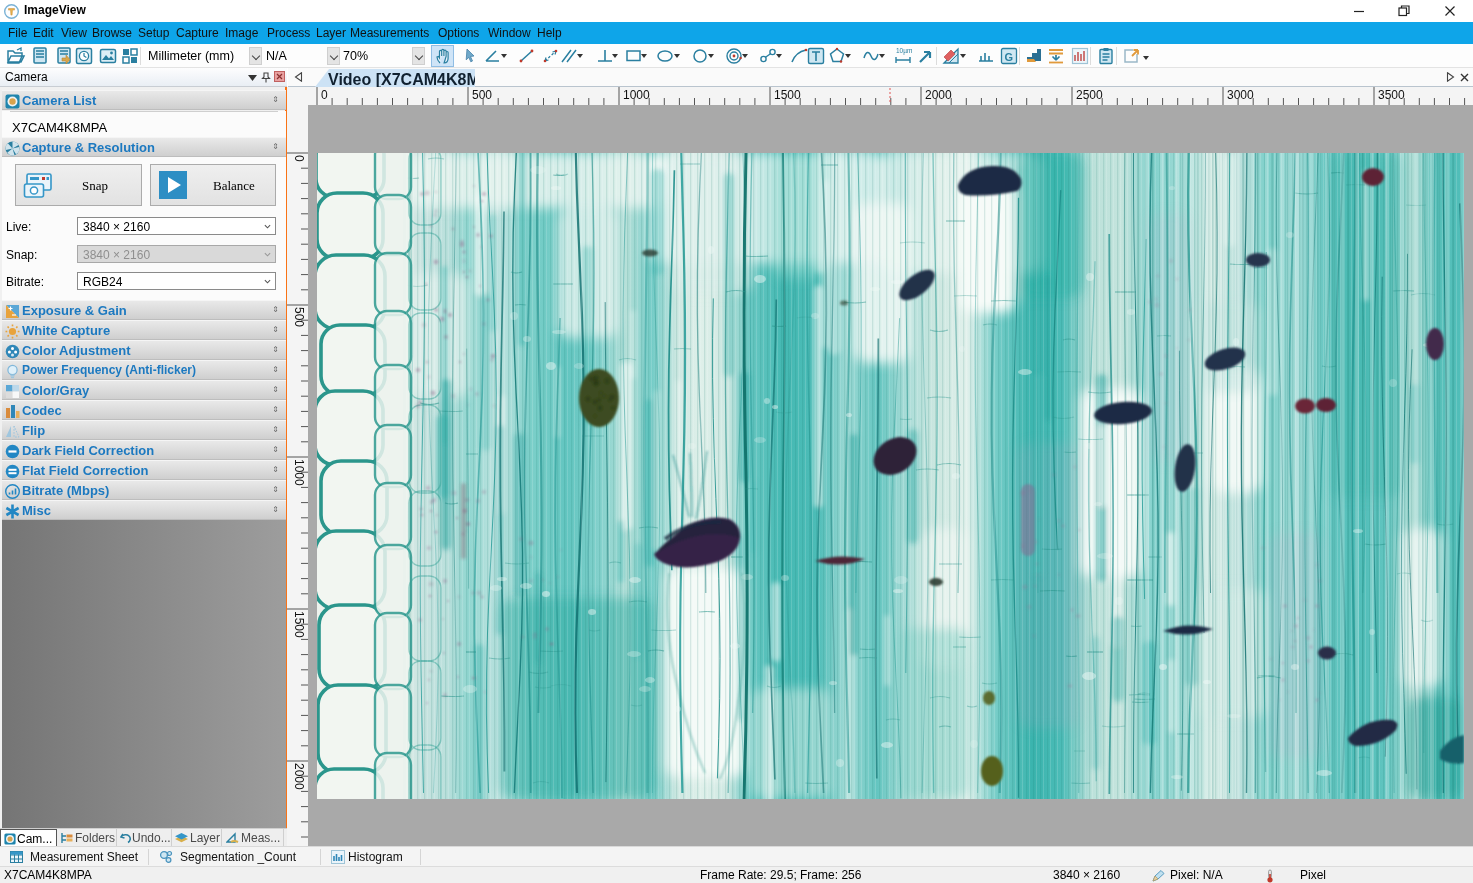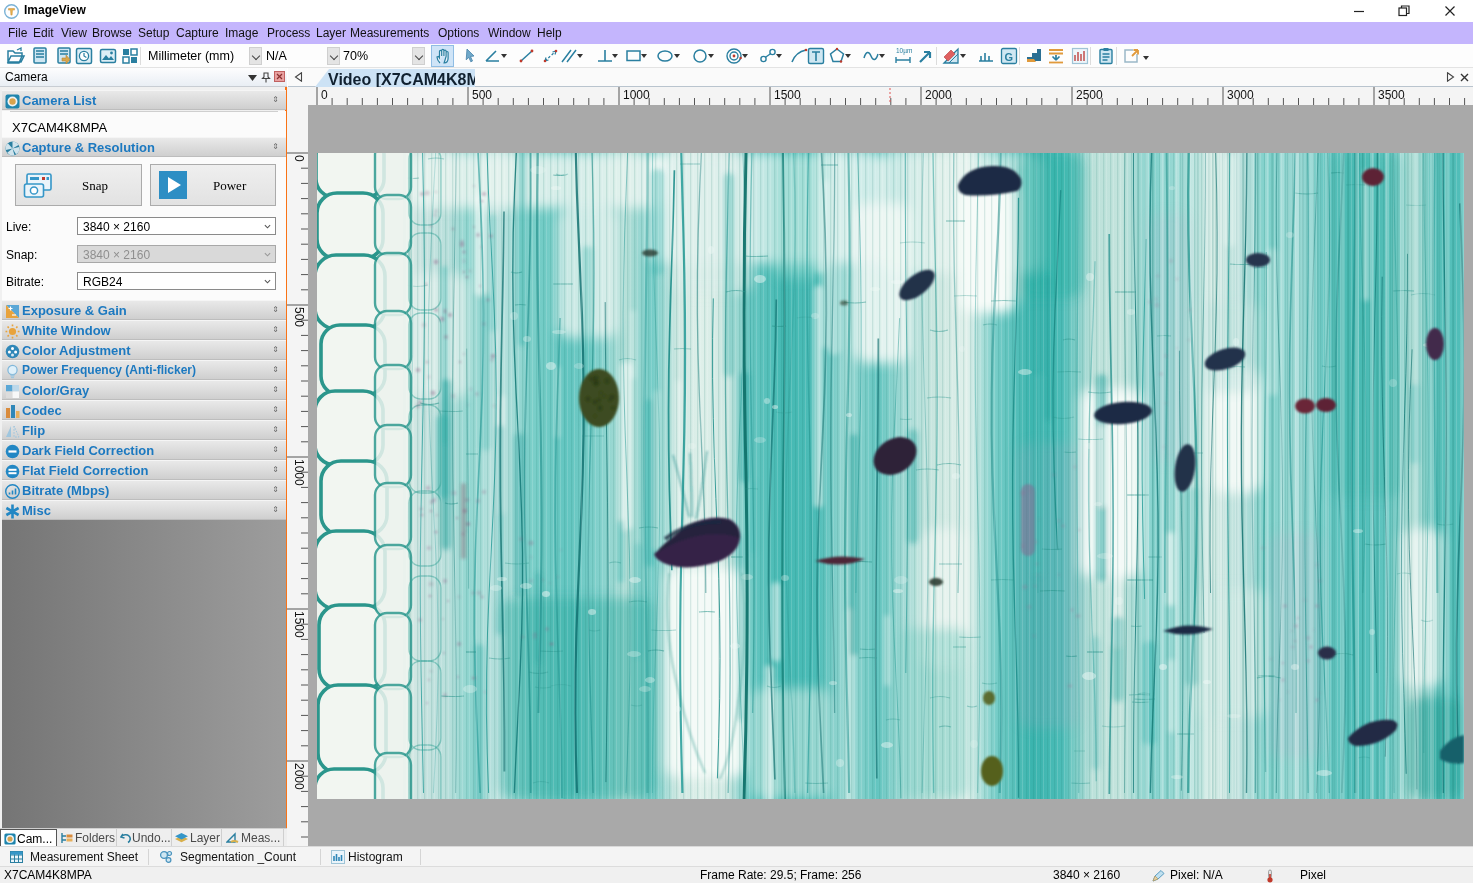--- a/index.html
+++ b/index.html
@@ -3,21 +3,21 @@
 <style>
 *{margin:0;padding:0;box-sizing:border-box;}
 html,body{width:1473px;height:883px;overflow:hidden;background:#fff;
  font-family:"Liberation Sans",sans-serif;-webkit-font-smoothing:antialiased;}
 .abs{position:absolute;}
 #win{position:relative;width:1473px;height:883px;background:#fff;}
 
 #titlebar{position:absolute;left:0;top:0;width:1473px;height:22px;background:#fff;}
 #titlebar .txt{position:absolute;left:24px;top:3px;font-size:12px;color:#000;font-weight:bold;}
 
-#menubar{position:absolute;left:0;top:22px;width:1473px;height:22px;background:#c4b5fd;font-size:12px;color:#111;}
+#menubar{position:absolute;left:0;top:22px;width:1473px;height:22px;background:#0ea5e9;font-size:12px;color:#111;}
 #menubar span{position:absolute;top:4px;}
 
 #toolbar{position:absolute;left:0;top:44px;width:1473px;height:24px;background:#fdfdfd;border-bottom:1px solid #e3e3e3;}
 .ticon{position:absolute;top:2px;width:20px;height:20px;}
 .ctext{position:absolute;top:5px;font-size:12.5px;color:#000;}
 .cbtn2{position:absolute;top:3px;width:13px;height:18px;background:#e4e4e4;border:1px solid #cfcfcf;}
 .cbtn2:after{content:"";position:absolute;left:2.5px;top:5px;width:5px;height:5px;border-left:1.4px solid #444;border-bottom:1.4px solid #444;transform:rotate(-45deg);}
 .tsep{position:absolute;top:3px;width:1px;height:18px;background:#dcdcdc;}
 .dd{position:absolute;top:10px;width:0;height:0;border-left:3.5px solid transparent;border-right:3.5px solid transparent;border-top:4px solid #333;}
 
@@ -1095,21 +1095,21 @@
    <rect x="1.5" y="12" width="19" height="13" rx="2" fill="#eaf4fa" stroke="#3596c8" stroke-width="1.6"></rect>
    <circle cx="11" cy="18.5" r="3.6" fill="#fff" stroke="#3596c8" stroke-width="1.5"></circle>
  </svg>
  <span style="position:absolute;left:66px;top:13px">Snap</span>
       </div>
       <div class="btn" style="left:150px;top:96px;width:126px">
  <div style="position:absolute;left:8px;top:6px;width:28px;height:28px;background:#2d8ec4"></div>
  <svg style="position:absolute;left:8px;top:6px" width="28" height="28" viewBox="0 0 28 28">
           <path d="M9 6 L22 14 L9 22z" fill="#fff"></path>
         </svg>
- <span style="position:absolute;left:62px;top:13px">Power</span>
+ <span style="position:absolute;left:62px;top:13px">Balance</span>
       </div>
       <label class="fl" style="top:152px">Live:</label>
       <div class="drop" style="top:149px">
         <span class="dv">3840 × 2160</span>
         <svg class="chev" viewBox="0 0 8 8">
           <path d="M1 2.5 L4 5.5 L7 2.5" stroke="#555" stroke-width="1.2" fill="none"></path>
         </svg>
       </div>
       <label class="fl" style="top:180px">Snap:</label>
       <div class="drop dis" style="top:177px">
@@ -1140,21 +1140,21 @@
           <circle cx="7.5" cy="7.5" r="3.6" fill="#e8a33c"></circle>
           <line x1="12.70" y1="7.50" x2="14.50" y2="7.50" stroke="#e8a33c" stroke-width="1.6"></line>
           <line x1="11.18" y1="11.18" x2="12.45" y2="12.45" stroke="#e8a33c" stroke-width="1.6"></line>
           <line x1="7.50" y1="12.70" x2="7.50" y2="14.50" stroke="#e8a33c" stroke-width="1.6"></line>
           <line x1="3.82" y1="11.18" x2="2.55" y2="12.45" stroke="#e8a33c" stroke-width="1.6"></line>
           <line x1="2.30" y1="7.50" x2="0.50" y2="7.50" stroke="#e8a33c" stroke-width="1.6"></line>
           <line x1="3.82" y1="3.82" x2="2.55" y2="2.55" stroke="#e8a33c" stroke-width="1.6"></line>
           <line x1="7.50" y1="2.30" x2="7.50" y2="0.50" stroke="#e8a33c" stroke-width="1.6"></line>
           <line x1="11.18" y1="3.82" x2="12.45" y2="2.55" stroke="#e8a33c" stroke-width="1.6"></line>
         </svg>
-        <span class="st" style="font-size:13px">White Window</span>
+        <span class="st" style="font-size:13px">White Capture</span>
         <span class="gl">⇕</span>
       </div>
       <div class="sect" style="top:272px">
         <svg width="15" height="15" viewBox="0 0 15 15">
           <circle cx="7.5" cy="7.5" r="6.8" fill="#2f87b8"></circle>
           <circle cx="7.5" cy="4.4" r="1.5" fill="#fff"></circle>
           <circle cx="4.4" cy="8" r="1.5" fill="#fff"></circle>
           <circle cx="10.6" cy="8" r="1.5" fill="#fff"></circle>
           <circle cx="7.5" cy="11" r="1.5" fill="#d9e8f0"></circle>
         </svg>

